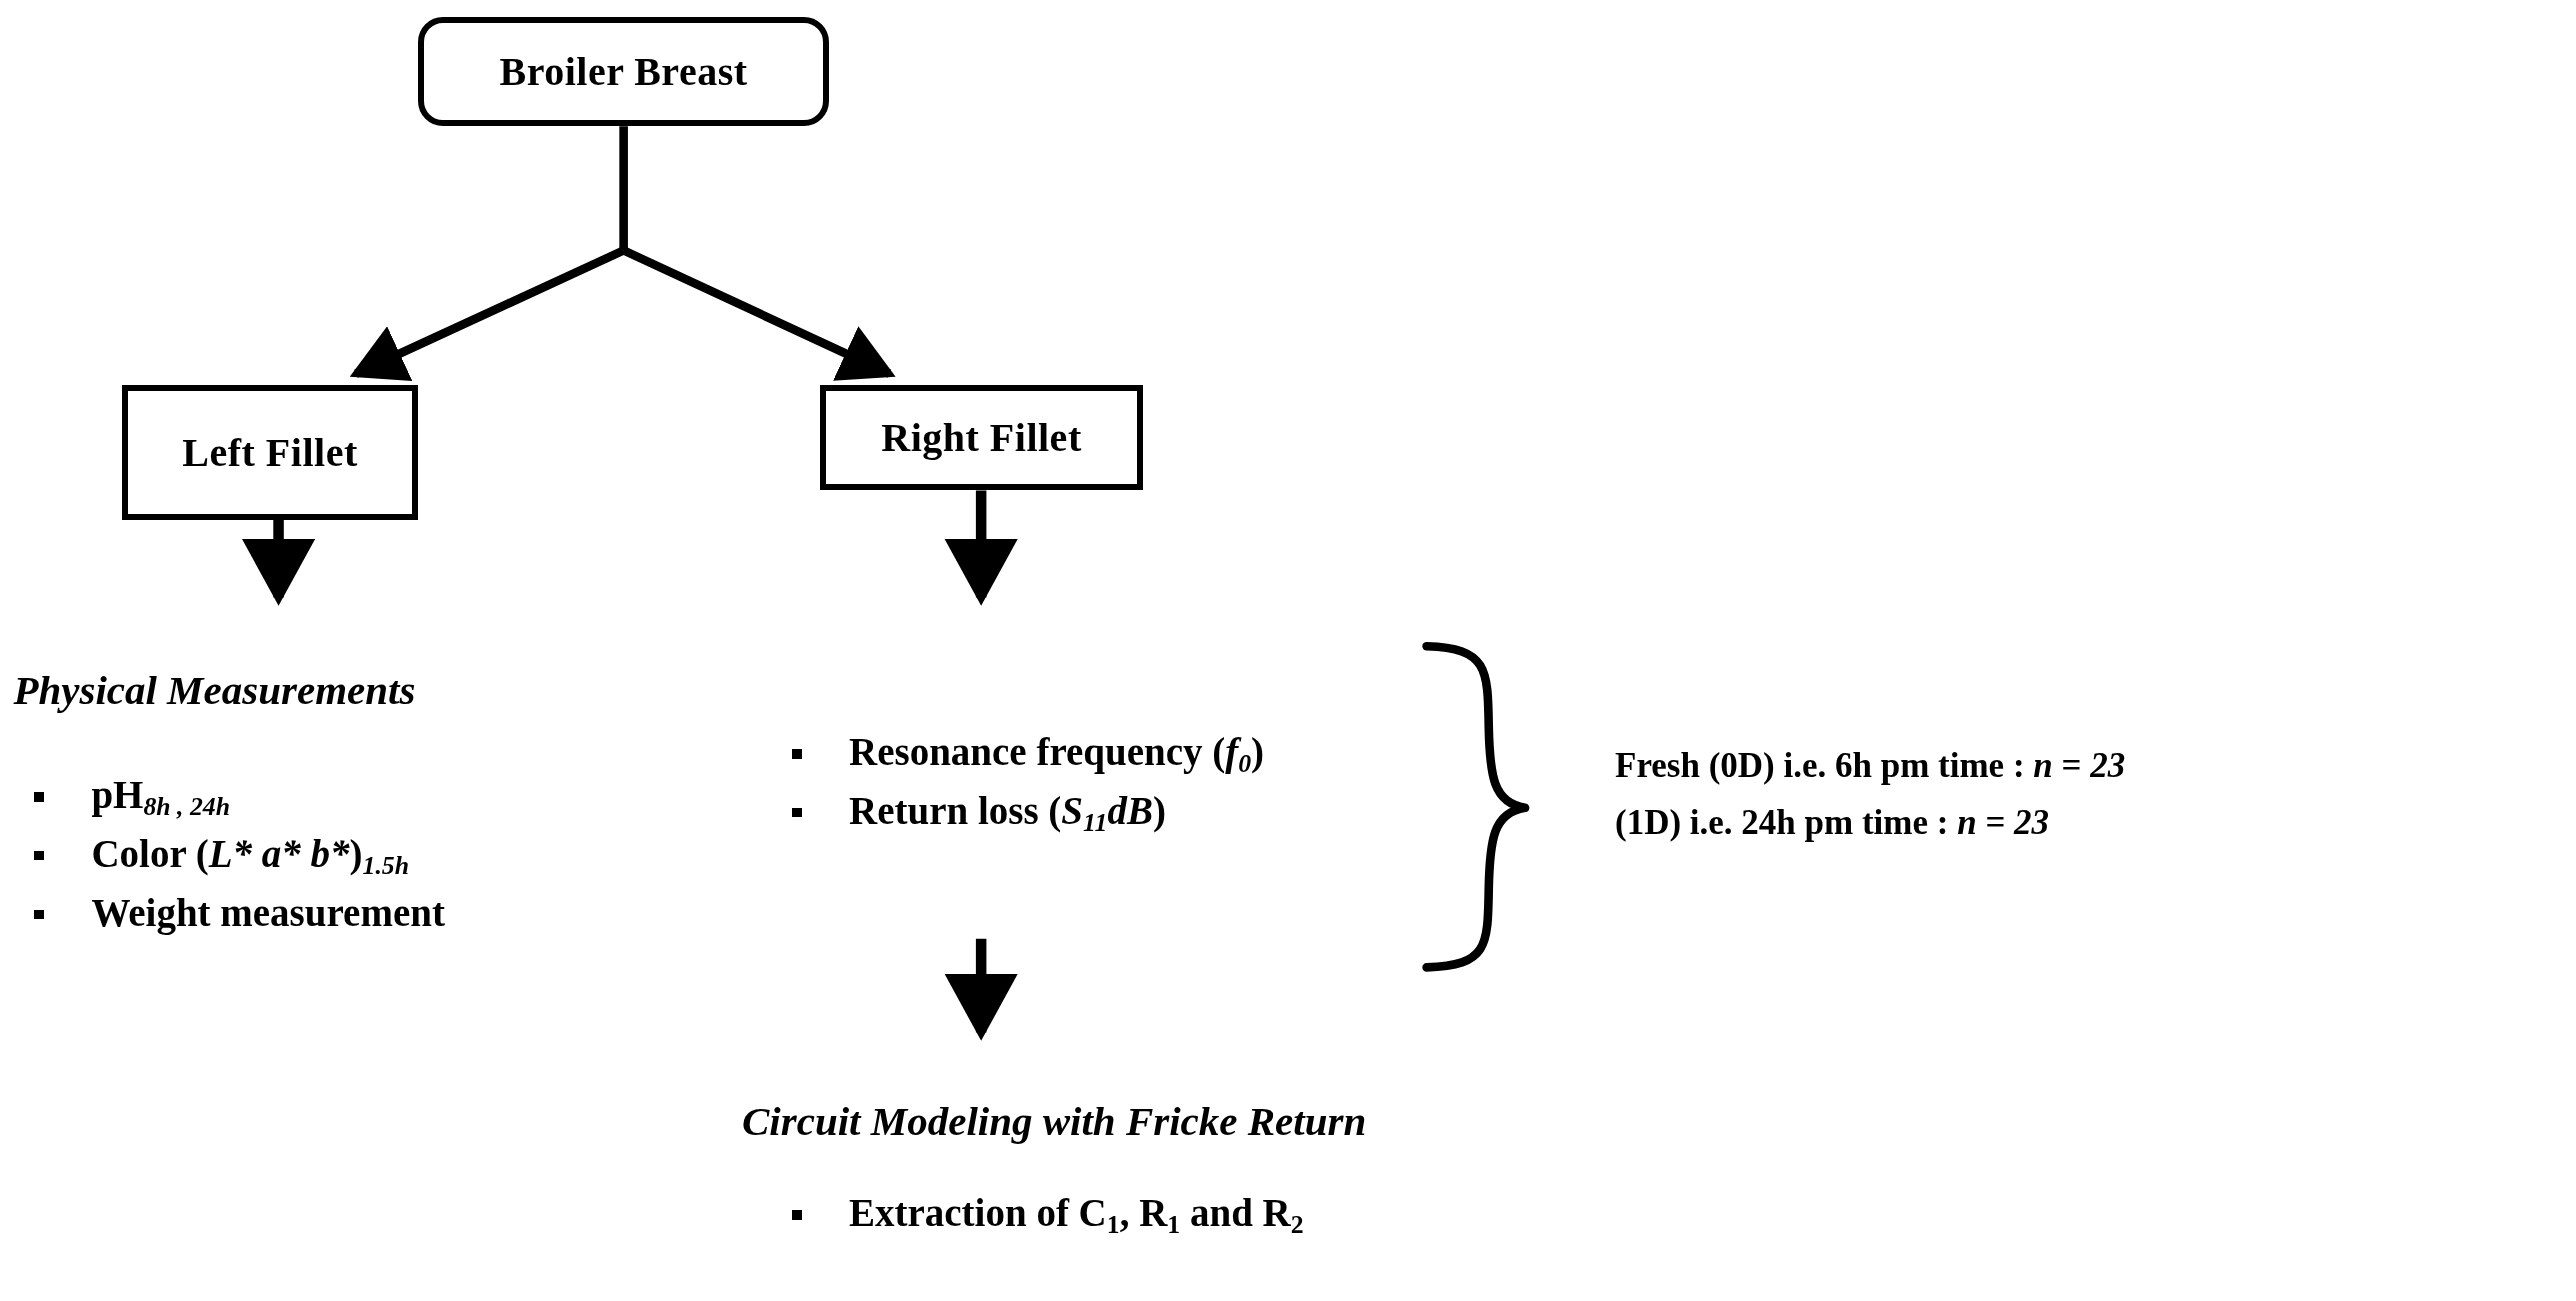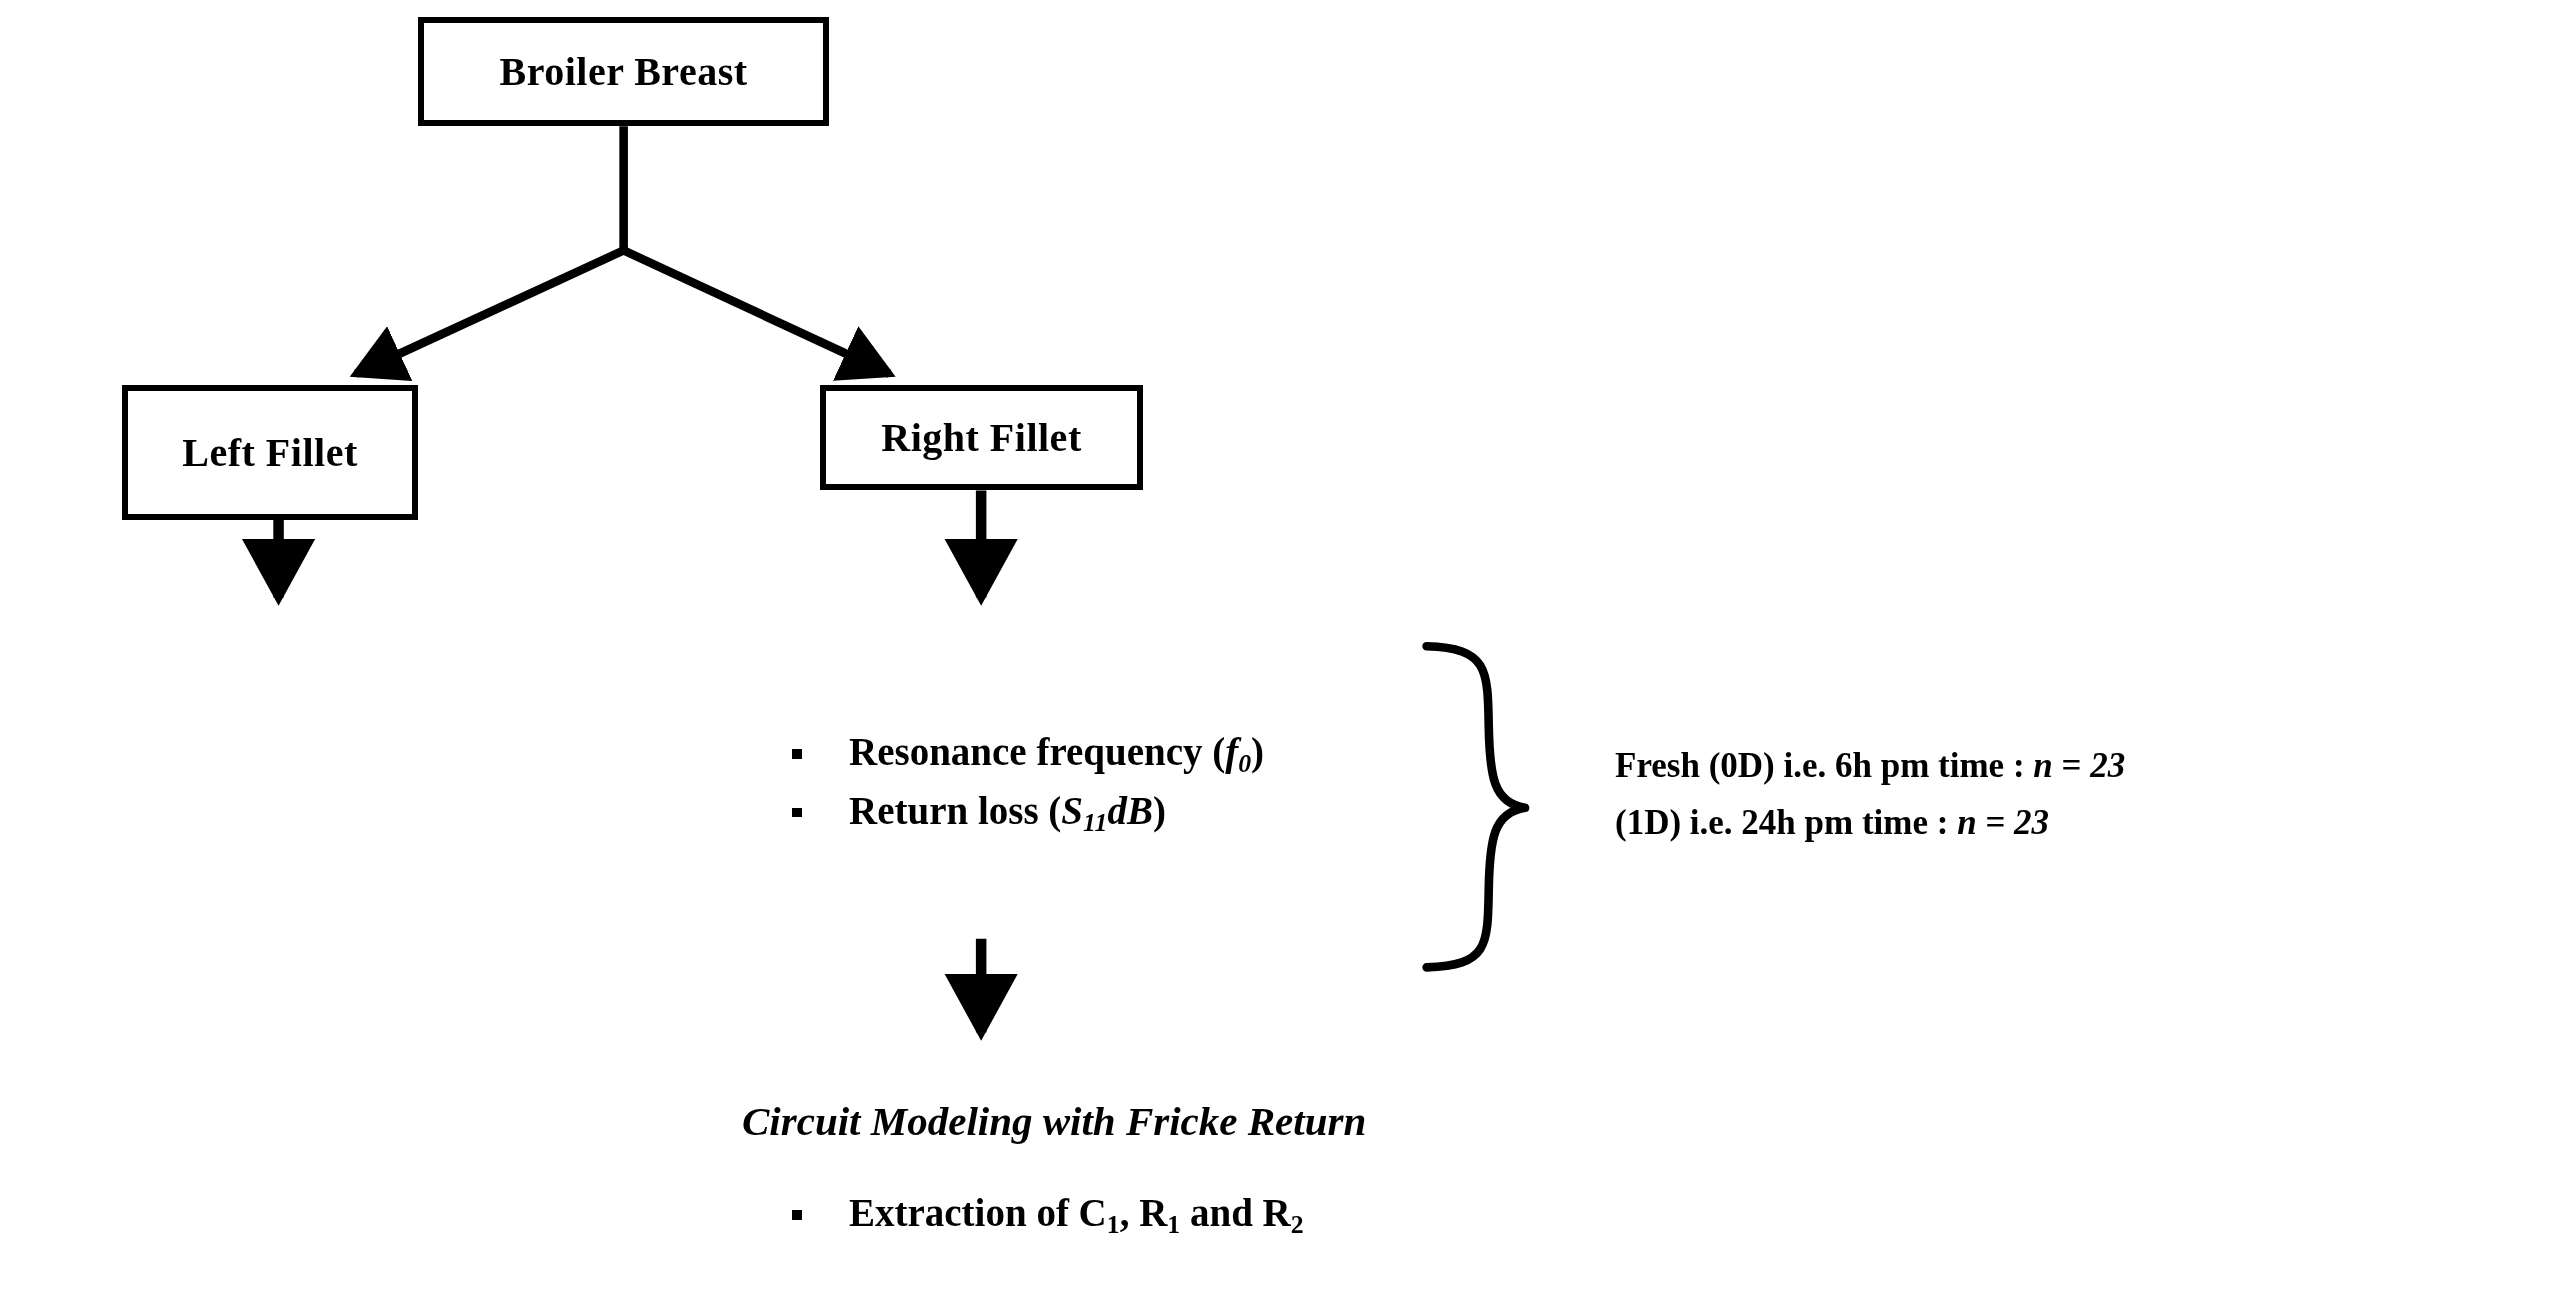--- a/index.html
+++ b/index.html
@@ -35,21 +35,21 @@
     background: #ffffff;
     display: flex;
     align-items: center;
     justify-content: center;
     font-weight: bold;
     font-size: 40px;
     line-height: 1;
     letter-spacing: 0.5px;
     white-space: nowrap;
   }
-  #node-broiler-breast { left: 418px; top: 17px;  width: 411px; height: 109px; }
+  #node-broiler-breast { left: 418px; top: 17px;  width: 411px; height: 109px; border-radius: 25px; }
   #node-left-fillet    { left: 122px; top: 385px; width: 296px; height: 135px; }
   #node-right-fillet   { left: 820px; top: 385px; width: 323px; height: 105px; text-align: center; }
 
   
   .section {
     position: absolute;
   }
   .section-heading {
     font-style: italic;
     font-weight: bold;
@@ -142,20 +142,34 @@
   </div>
 
   <div class="node-box" id="node-left-fillet">
     <span>Left Fillet</span>
   </div>
 
   <div class="node-box" id="node-right-fillet">
     <span>Right Fillet</span>
   </div>
 
+  <div class="section" id="sec-physical">
+    <div class="section-heading">Physical Measurements</div>
+    <ul class="bullet-list">
+      <li class="bullet-item">
+        <span class="bullet-text">pH</span><sub>8h , 24h</sub>
+      </li>
+      <li class="bullet-item">
+        <span class="bullet-text">Color (</span><span class="it">L* a* b*</span><span>)</span><sub>1.5h</sub>
+      </li>
+      <li class="bullet-item">
+        <span class="bullet-text">Weight measurement</span>
+      </li>
+    </ul>
+  </div>
 
   <div class="section" id="sec-electrical">
     <ul class="bullet-list">
       <li class="bullet-item">
         <span class="bullet-text">Resonance frequency  (</span><span class="it">f</span><sub>0</sub><span>)</span>
       </li>
       <li class="bullet-item">
         <span class="bullet-text">Return loss (</span><span class="it">S</span><sub>11</sub><span class="it">dB</span><span>)</span>
       </li>
     </ul>

